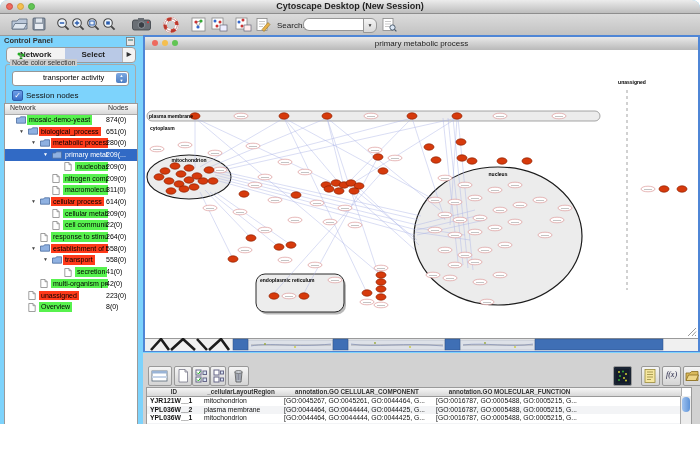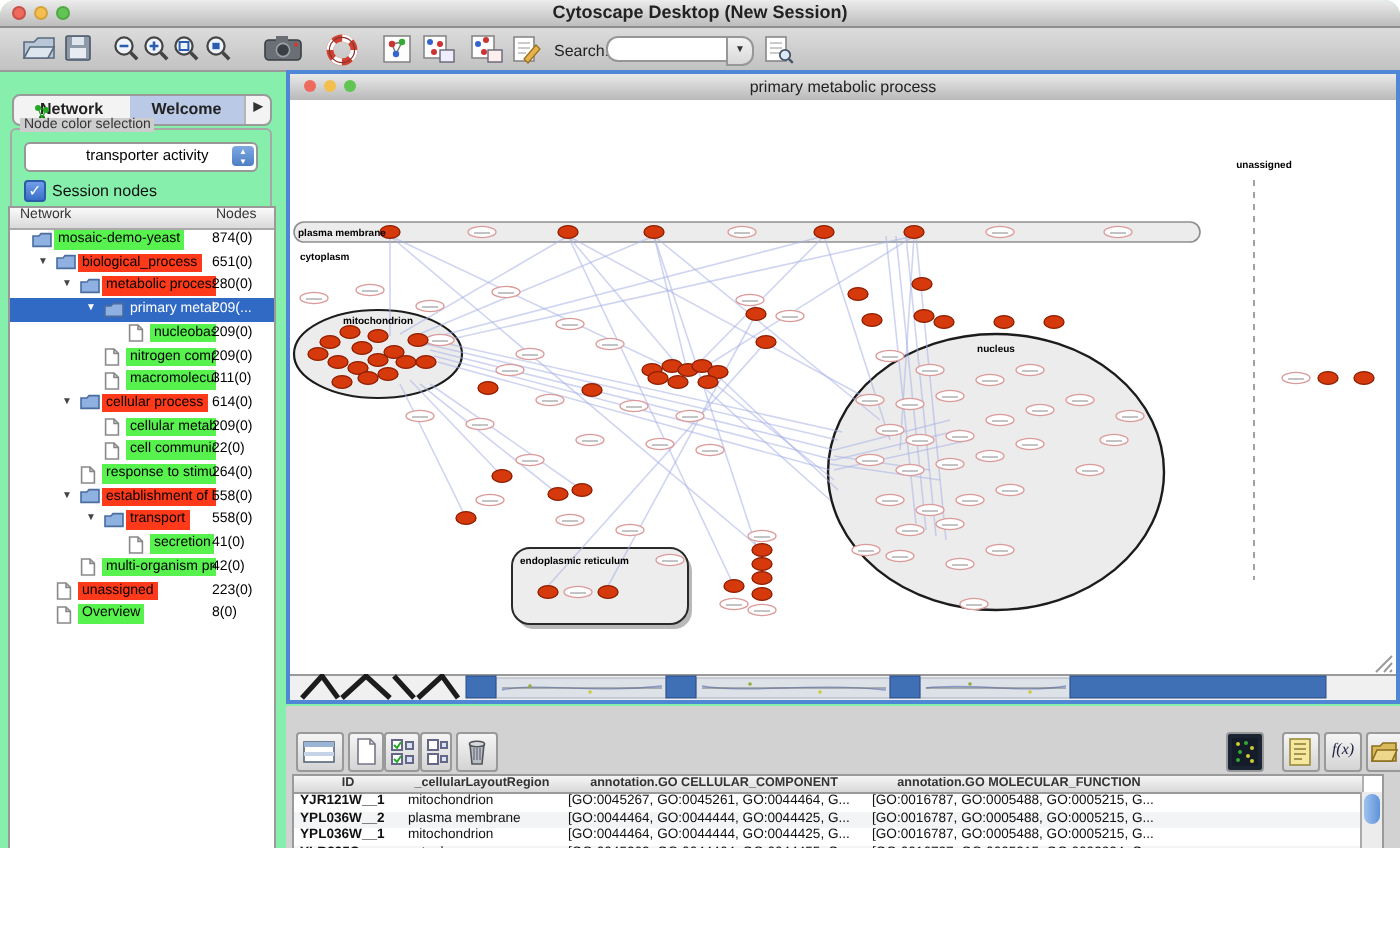--- a/index.html
+++ b/index.html
@@ -1,16 +1,16 @@
 <!DOCTYPE html>
 <html><head>
 <meta charset="utf-8">
 <style>
   html,body{margin:0;padding:0;background:#fff;font-family:"Liberation Sans",sans-serif;}
-  #app{position:relative;width:700px;height:424px;background:#86efac;overflow:hidden;border-radius:8px 8px 0 0;font-family:"Liberation Sans",sans-serif;}
+  #app{position:relative;width:700px;height:424px;background:#7dd3fc;overflow:hidden;border-radius:8px 8px 0 0;font-family:"Liberation Sans",sans-serif;}
   .abs{position:absolute;}
   
   #titlebar{left:0;top:0;width:700px;height:13px;background:linear-gradient(#ececec,#bdbdbd);border-bottom:1px solid #8e8e8e;}
   .light{width:7px;height:7px;border-radius:50%;top:3px;}
   #win-title{left:0;top:0;width:700px;text-align:center;font-size:9px;font-weight:bold;color:#222;line-height:13px;}
   
   #toolbar{left:0;top:14px;width:700px;height:21px;background:linear-gradient(#dcdcdc,#c2c2c2);border-bottom:1px solid #9a9a9a;}
   .tbi{position:absolute;top:3px;}
   #search-label{font-size:8px;color:#222;top:7px;}
   #search-field{left:303px;top:4px;width:58px;height:11px;border:1px solid #979797;border-right:none;border-radius:6px 0 0 6px;background:#fff;font-size:8px;padding:0 4px;}
@@ -149,31 +149,38 @@
     <input id="search-field" class="abs" style="">
     <span id="search-drop" class="abs">▼</span>
     <span class="tbi" style="left:382px;"><svg width="15" height="15">
           <rect x="1" y="1.5" width="10" height="12" fill="#fff" stroke="#888" stroke-width="0.8"></rect>
           <path d="M3,4.5 h6 M3,7 h6 M3,9.5 h6" stroke="#bbb" stroke-width="0.8"></path>
           <circle cx="10.5" cy="10.5" r="2.6" fill="#dce8f6" stroke="#456" stroke-width="0.9"></circle>
           <line x1="12.4" y1="12.4" x2="14.4" y2="14.4" stroke="#456" stroke-width="1.2"></line>
         </svg></span>
   </div>
 
+  <div id="cp-header" class="abs">
+    <span class="abs" style="left:4px;">Control Panel</span>
+    <span class="abs" style="left:126px;top:1px;"><svg width="9" height="9">
+          <rect x="0.5" y="0.5" width="8" height="8" fill="#e8e8e8" stroke="#777" stroke-width="0.8"></rect>
+          <rect x="2" y="2" width="5" height="2" fill="#8aa"></rect>
+        </svg></span>
+  </div>
   <div id="cp-tabs" class="abs">
     <div class="cp-tab">
       <span class="abs" style="left:10px;top:3px;"><svg width="8" height="8">
             <circle cx="2" cy="2" r="1.5" fill="#2a2"></circle>
             <circle cx="6" cy="3" r="1.5" fill="#2a2"></circle>
             <circle cx="4" cy="7" r="1.5" fill="#161"></circle>
             <path d="M2,2 L6,3 L4,7 Z" fill="none" stroke="#2a2" stroke-width="0.6"></path>
           </svg></span>
       <span>Network</span>
     </div>
-    <div class="cp-tab sel"><span>Welcome</span></div>
+    <div class="cp-tab sel"><span>Select</span></div>
     <div class="cp-tab" id="cp-tab-arrow" style="flex:0 0 12px;">▶</div>
   </div>
   <div id="groupbox" class="abs"></div>
   <span id="group-label" class="abs">Node color selection</span>
   <div id="combo" class="abs">
     <span class="val">transporter activity</span>
     <span class="step">▲<br>▼</span>
   </div>
   <div id="checkbox" class="abs">✓</div>
   <span id="checkbox-label" class="abs">Session nodes</span>

